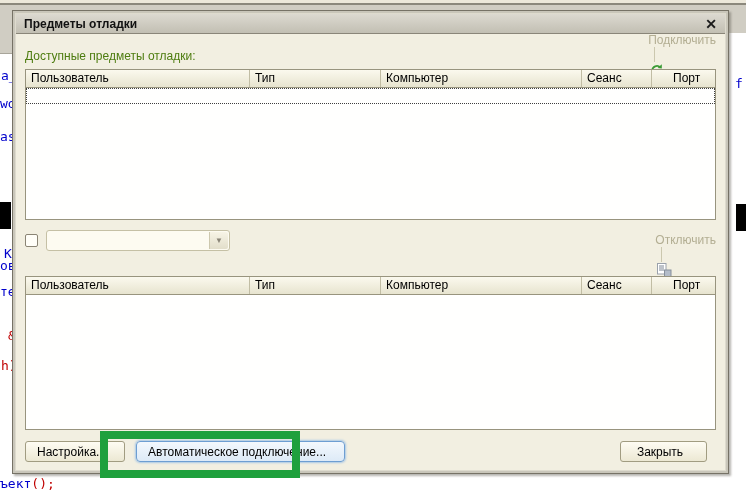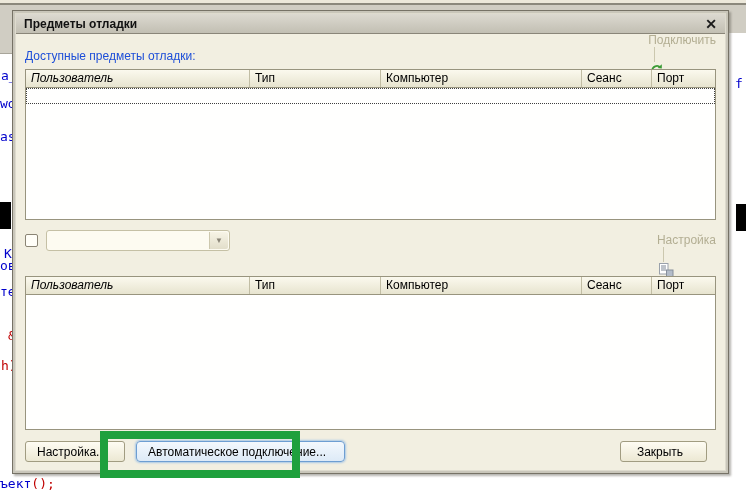--- a/index.html
+++ b/index.html
@@ -29,37 +29,37 @@
   .dialog-inner { width:100%; height:100%; background:#f2efe1; display:flex; flex-direction:column; border:1px solid #dedbce;gap:7px; }
   .titlebar {
     height:20px; flex:0 0 20px; display:flex; align-items:center; padding:0 8px;
     background:linear-gradient(#dcd9d0,#c2bfb3); border-bottom:1px solid #8a8679;
   }
   .titlebar .title { font-weight:bold; font-size:12px; color:#111; }
   .close-btn { margin-left:auto; font-weight:bold; font-size:14px; color:#1a1a1a; cursor:default; line-height:1; }
   .content { flex:1; display:flex; flex-direction:column; padding:5px 9px 8px 9px; }
 
   .section-row { display:flex; align-items:center; height:20px; flex:0 0 20px; }
-  .label { font-size:12px; color:#1d4ed8; }
+  .label { font-size:12px; color:#4d7c0f; }
   .right-tools { margin-left:auto; display:flex; align-items:flex-start;flex-direction:column; }
   .link-disabled { color:#b3ae93; font-size:12px; }
   .vsep { width:1px; height:15px; background:#cbc7ae; margin:0 6px; }
   .icon-btn { display:flex; align-items:center; justify-content:center; width:18px; height:17px; }
 
   
   .tbl { border:1px solid #98947e; background:#fffffe; display:flex; flex-direction:column; }
   .tbl-1 { flex:0 0 151px; height:151px; margin-top:3px; }
   .tbl-2 { flex:1; margin-top:2px; }
   .tbl-head { display:flex; flex:0 0 18px; height:18px; background:linear-gradient(#fbf9ee,#e7e4cf); border-bottom:1px solid #98947e; }
   .th { font-size:12px; color:#000; padding:1px 5px 0 5px; border-right:1px solid #c1bda4; overflow:hidden; white-space:nowrap; }
-  .th:nth-child(1) { width:224px;font-style:italic; }
+  .th:nth-child(1) { width:224px; }
   .th:nth-child(2) { width:131px; }
   .th:nth-child(3) { width:201px; }
   .th:nth-child(4) { width:70px;  }
-  .th:nth-child(5) { flex:1; border-right:none; }
+  .th:nth-child(5) { flex:1; border-right:none;margin-left:16px; }
   .tbl-body { flex:1; background:#fffffe; }
   .sel-row { height:16px; border:1px dotted #3f3f3f; }
 
   
   .check-row { margin-top:9px; display:flex; align-items:center; gap:6px; flex:0 0 22px; height:22px; }
   .checkbox {
     appearance:none; -webkit-appearance:none; width:13px; height:13px;
     background:#fffef8; border:1px solid #8a8474; border-radius:2px; flex:0 0 13px;
   }
   .combo { position:relative; width:184px; height:21px; background:#fdfbf1; border:1px solid #c5c0a5; border-radius:3px; margin-left:2px; }
@@ -161,21 +161,21 @@
         <span class="combo">
           <span class="combo-value"></span>
           <span class="combo-btn">
             <span class="combo-arrow">▼</span>
           </span>
         </span>
       </div>
 
       <div class="section-row connected-row">
         <span class="right-tools">
-          <span class="link-disabled">Настройка</span>
+          <span class="link-disabled">Отключить</span>
           <span class="vsep"></span>
           <span class="icon-btn">
             <svg width="16" height="16" viewBox="0 0 16 16">
               <rect x="1.5" y="1.5" width="8.5" height="10.5" fill="#ffffff" stroke="#9aa1ab"></rect>
               <path d="M3 4 h5 M3 6 h5 M3 8 h5" stroke="#7c8694" stroke-width="1"></path>
               <rect x="8.5" y="8" width="6.5" height="6.5" fill="#b3bcc9" stroke="#868f9b"></rect>
             </svg>
           </span>
           <span class="icon-btn">
             <svg width="16" height="16" viewBox="0 0 16 16">

